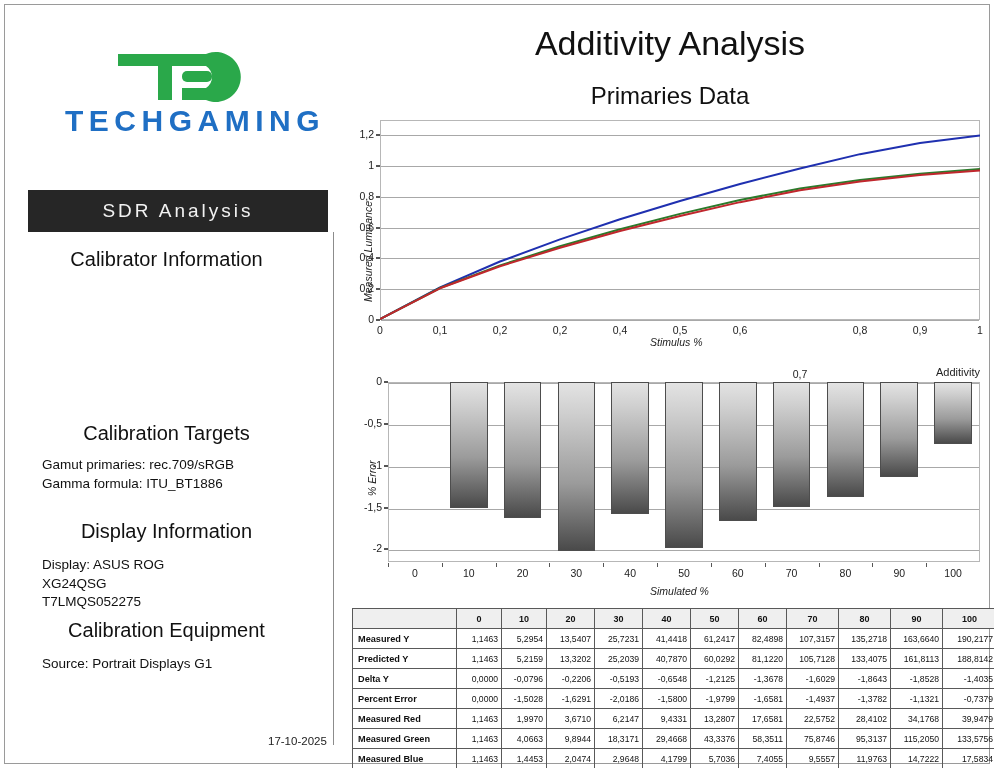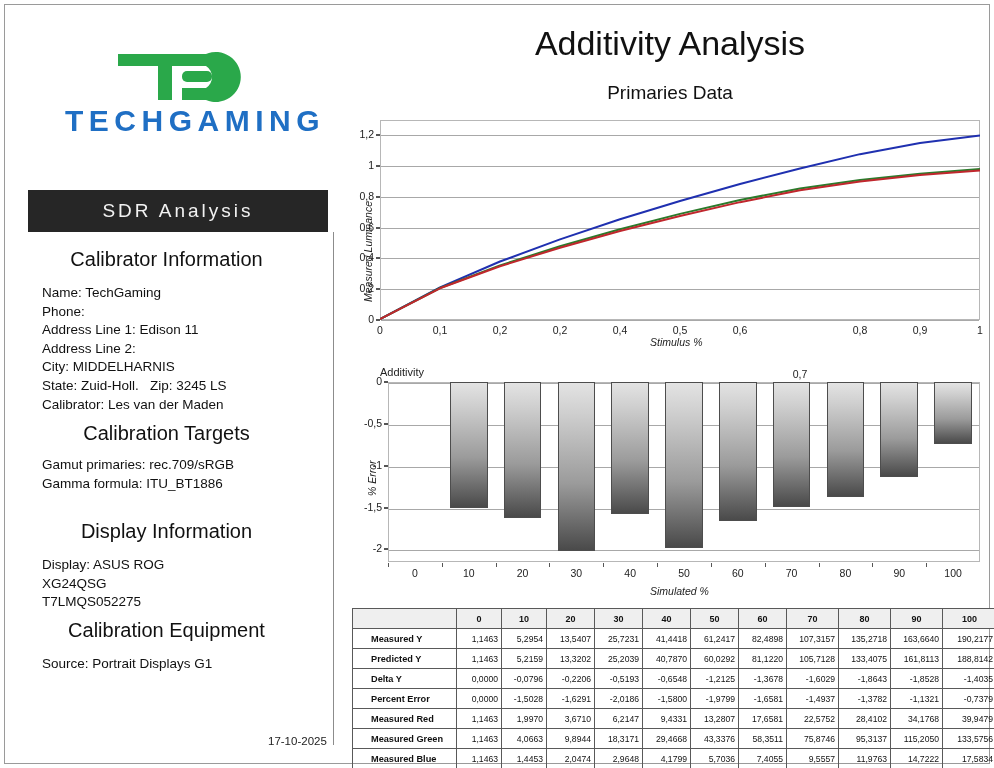--- a/index.html
+++ b/index.html
@@ -27,43 +27,43 @@
   .footer-logo{position:absolute;left:18px;top:711px;width:175px;height:44px;}
   .cal-diamonds{position:absolute;left:0;top:6px;width:40px;height:34px;}
   .cal-text{position:absolute;left:42px;top:2px;font-size:33px;color:#111;
        letter-spacing:-1px;font-family:"DejaVu Sans",sans-serif;}
   .date{position:absolute;left:268px;top:735px;font-size:11.5px;color:#222;}
 
   
   .main-title{position:absolute;left:350px;top:24px;width:640px;text-align:center;
        font-size:34px;font-weight:400;color:#111;}
   .sub-title{position:absolute;left:350px;top:82px;width:640px;text-align:center;
-       font-size:19px;font-weight:400;color:#111;}
+       font-size:24px;font-weight:400;color:#111;}
 
   
   .chart{position:absolute;}
   .plot{position:absolute;background:#fff;border:1px solid #b7b7b7;box-sizing:border-box;}
   .gridline{position:absolute;left:0;right:0;height:1px;background:#a8a8a8;}
   .ytick{position:absolute;text-align:right;font-size:10.5px;color:#222;}
   .xtick{position:absolute;text-align:center;font-size:10.5px;color:#222;}
   .axlabel{position:absolute;font-size:10.5px;font-style:italic;color:#222;}
   .axlabel-y{transform-origin:0 0;transform:rotate(-90deg);white-space:nowrap;}
-  .chart-title{position:absolute;font-size:11px;color:#222;text-align:left;}
+  .chart-title{position:absolute;font-size:11px;color:#222;text-align:right;}
   .tickmark{position:absolute;width:1px;background:#555;}
   .bar{position:absolute;border:1px solid #4d4d4d;box-sizing:border-box;
        background:linear-gradient(to bottom,#e3e3e3 0%,#cfcfcf 18%,#9b9b9b 60%,#4a4a4a 100%);}
 
   
   .tbl{position:absolute;left:352px;top:608px;width:634px;
        border-collapse:collapse;font-size:8.6px;color:#111;table-layout:fixed;}
   .tbl td,.tbl th{border:1px solid #595959;padding:1px 3px;height:17px;
        text-align:right;white-space:nowrap;overflow:hidden;}
   .tbl th{background:#efefef;text-align:center;font-weight:700;font-size:9px;}
   .tbl th.rowhdr-blank{background:#efefef;border-left:1px solid #595959;}
-  .tbl td.rowhdr{text-align:left;font-weight:700;font-size:9.2px;padding-left:18px;}
+  .tbl td.rowhdr{text-align:left;font-weight:700;font-size:9.2px;padding-left:5px;}
 </style>
 </head>
 <body>
 
 <div class="page">
   <div class="border-frame"></div>
 
   <div class="logo-wrap">
     <div class="logo-mark">
       <svg viewBox="0 0 160 56" width="160" height="56">
@@ -75,29 +75,20 @@
     <div class="logo-word">TECHGAMING</div>
   </div>
 
   <div class="sdr-banner">
     <span>SDR Analysis</span>
   </div>
 
   <div class="divider"></div>
 
   <h2 class="sect" style="top:248px">Calibrator Information</h2>
-  <div class="lines" style="top:284px">
-    <div>Name: TechGaming</div>
-    <div>Phone:</div>
-    <div>Address Line 1: Edison 11</div>
-    <div>Address Line 2:</div>
-    <div>City: MIDDELHARNIS</div>
-    <div>State: Zuid-Holl.   Zip: 3245 LS</div>
-    <div>Calibrator: Les van der Maden</div>
-  </div>
 
   <h2 class="sect" style="top:422px">Calibration Targets</h2>
   <div class="lines" style="top:456px">
     <div>Gamut primaries: rec.709/sRGB</div>
     <div>Gamma formula: ITU_BT1886</div>
   </div>
 
   <h2 class="sect" style="top:520px">Display Information</h2>
   <div class="lines" style="top:556px">
     <div>Display: ASUS ROG</div>

